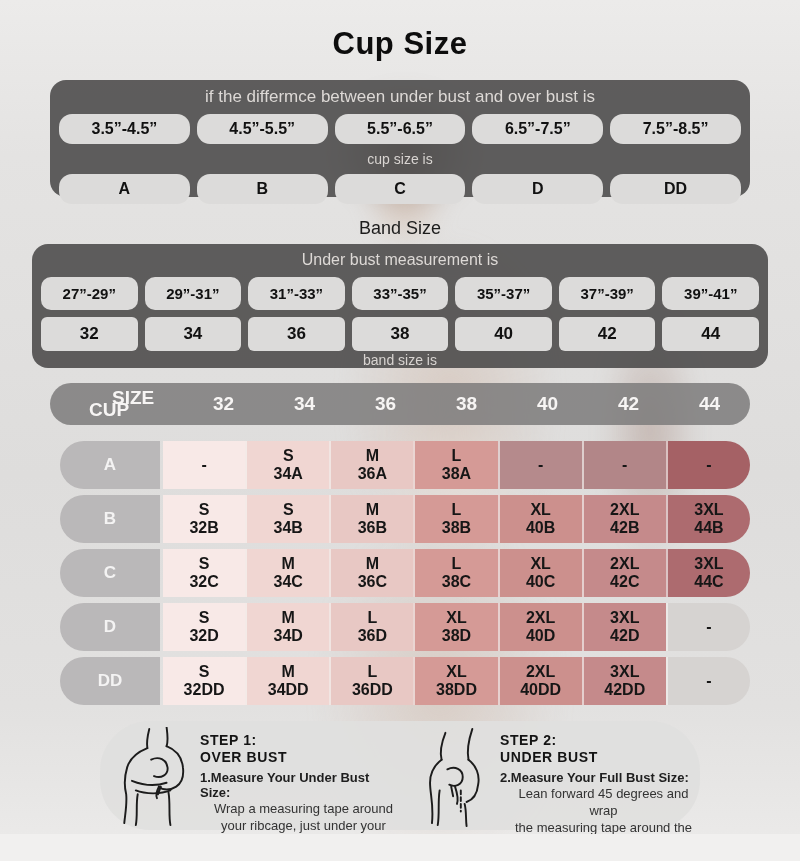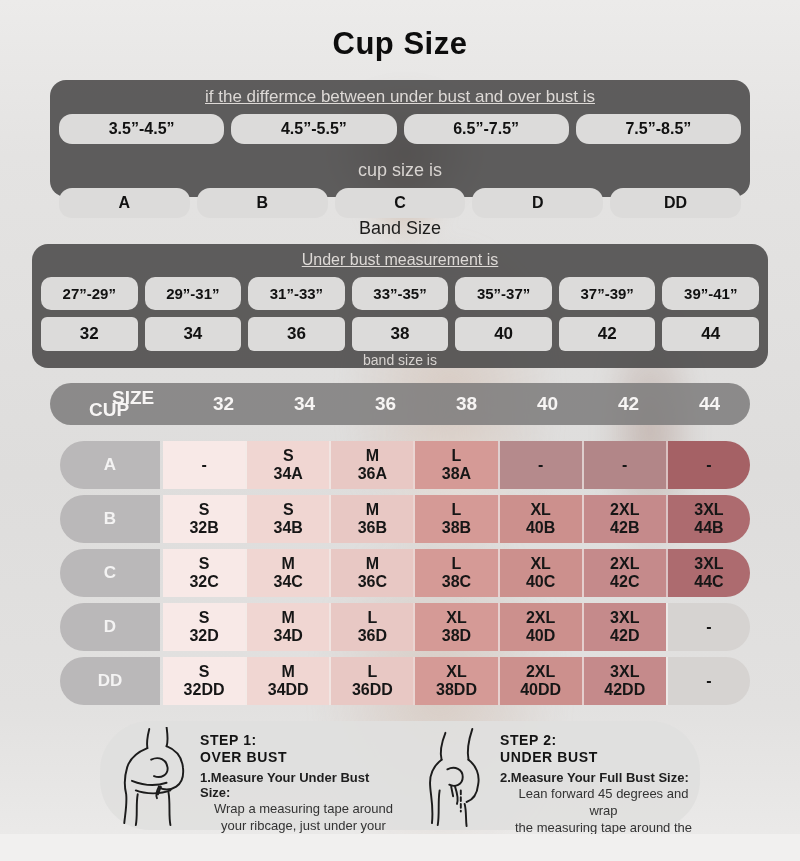--- a/index.html
+++ b/index.html
@@ -21,22 +21,22 @@
     filter:blur(9px);
   }
   .layer{position:relative;z-index:1;}
   h1{position:absolute;left:0;top:26px;width:100%;margin:0;text-align:center;
      font-size:31px;font-weight:bold;color:#0d0d0d;letter-spacing:.5px;}
   h2{position:absolute;left:0;top:218px;width:100%;margin:0;text-align:center;
      font-size:18px;font-weight:normal;color:#1c1c1c;}
   .panel{position:absolute;background:rgba(74,73,73,.88);border-radius:16px;}
   .cup-panel{left:50px;top:80px;width:700px;height:117px;}
   .band-panel{left:32px;top:244px;width:736px;height:124px;}
-  .panel-header{text-align:center;font-size:17px;padding-top:7px;color:#ddd9d6;text-decoration:underline;}
-  .panel-sub{text-align:center;font-size:18px;margin-top:16px;color:#d8d4d1;}
+  .panel-header{text-align:center;font-size:17px;padding-top:7px;color:#ddd9d6;}
+  .panel-sub{text-align:center;font-size:14px;margin-top:7px;color:#d8d4d1;}
   .band-panel .panel-header{font-size:16px;}
   .band-panel .panel-sub{font-size:14px;margin-top:1px;}
   .pill-row{display:flex;gap:7px;padding:0 9px;margin-top:7px;}
   .pill{flex:1;height:30px;background:#dcdbda;border-radius:13px;display:flex;
         align-items:center;justify-content:center;color:#111;font-weight:bold;font-size:16px;}
   .band-panel .pill-row{margin-top:8px;}
   .band-panel .pill{height:33px;border-radius:10px;font-size:15px;}
   .band-panel .sq{margin-top:7px;}
   .band-panel .sq .pill{height:34px;border-radius:6px;font-size:17px;}
   
@@ -77,20 +77,21 @@
 <div class="photo"></div>
 
 <div class="layer">
   <h1>Cup Size</h1>
 
   <section class="panel cup-panel">
     <div class="panel-header">if the differmce between under bust and over bust is</div>
     <div class="pill-row" id="cup-ranges">
         <div class="pill">3.5”-4.5”</div>
         <div class="pill">4.5”-5.5”</div>
+        <div class="pill">5.5”-6.5”</div>
         <div class="pill">6.5”-7.5”</div>
         <div class="pill">7.5”-8.5”</div>
       </div>
     <div class="panel-sub">cup size is</div>
     <div class="pill-row" id="cup-letters">
         <div class="pill">A</div>
         <div class="pill">B</div>
         <div class="pill">C</div>
         <div class="pill">D</div>
         <div class="pill">DD</div>

